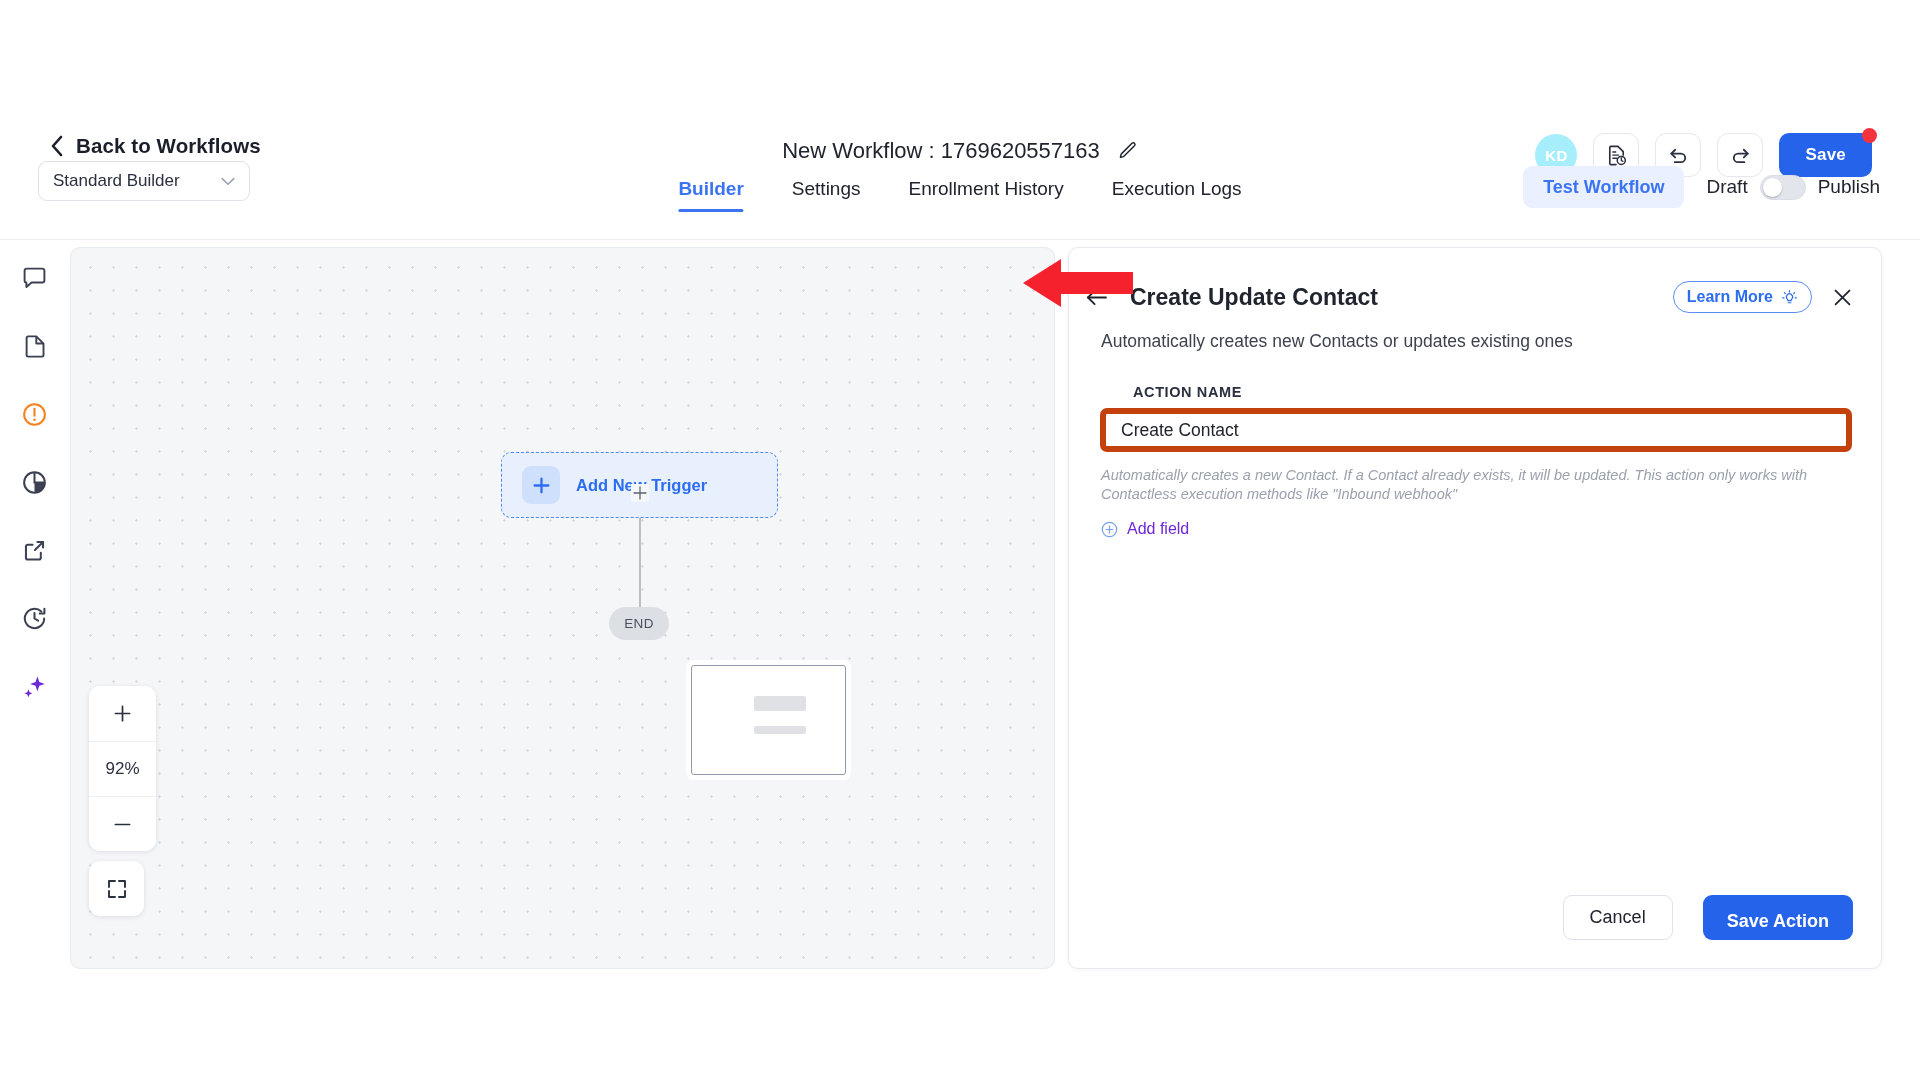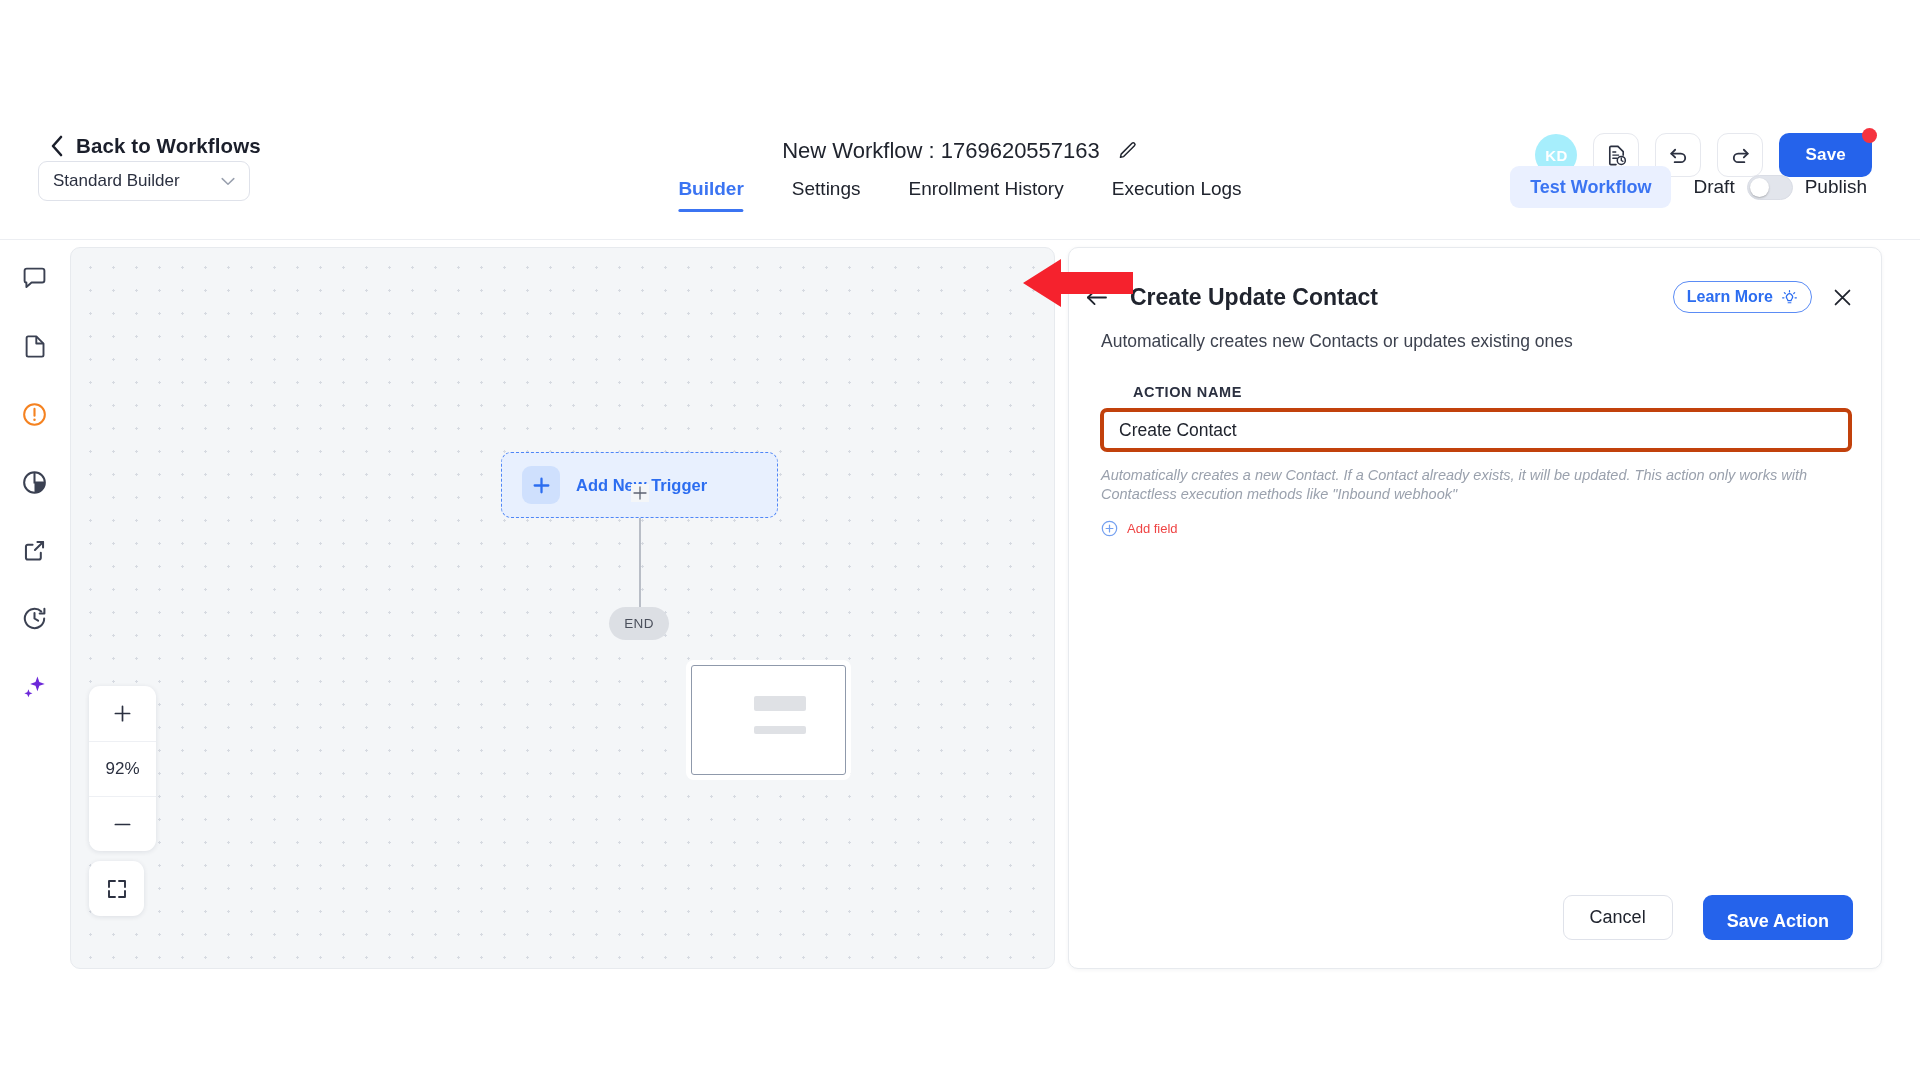--- a/index.html
+++ b/index.html
@@ -80,21 +80,21 @@
     font-size: 19px; color: #20242e; cursor: pointer; padding-bottom: 12px;
     position: relative; white-space: nowrap;
   }
   .tab.active { color: #3b74f2; font-weight: 600; }
   .tab.active::after {
     content: ""; position: absolute; left: 0; right: 0; bottom: 0;
     height: 3px; background: #3b74f2; border-radius: 2px;
   }
 
   .right-controls {
-    position: absolute; right: 53px; top: -12px;
+    position: absolute; right: 40px; top: -12px;
     display: flex; align-items: center; gap: 22px;
   }
   .test-wf {
     background: #eaf0ff; color: #3b74f2; border: none; border-radius: 9px;
     height: 42px; padding: 0 20px; font-size: 18px; font-weight: 700;
     font-family: inherit; cursor: pointer; white-space: nowrap;
   }
   .toggle-group { display: flex; align-items: center; gap: 12px; }
   .toggle-label { font-size: 19px; color: #20242e; }
   .toggle {
@@ -211,34 +211,34 @@
   .panel-sub {
     position: absolute; left: 32px; top: 83px;
     font-size: 17.5px; color: #3d424f;
   }
   .field-label {
     position: absolute; left: 32px; top: 136px;
     font-size: 14.5px; font-weight: 700; color: #2b3040; letter-spacing: .6px; margin-left: 32px;
   }
   .action-input {
     position: absolute; left: 31px; top: 160px; width: 752px; height: 44px;
-    border: 4px solid #c2410c; border-radius: 7px; background: #fff;
+    border: 6px solid #c2410c; border-radius: 7px; background: #fff;
     font-size: 17.5px; color: #20242e; padding: 0 15px;
     font-family: inherit;
   }
   .help-text {
     position: absolute; left: 32px; top: 218px; width: 740px;
     font-size: 14.5px; font-style: italic; color: #9aa1ad; line-height: 1.32;
   }
   .add-field {
     position: absolute; left: 32px; top: 272px;
     display: flex; align-items: center; gap: 9px; cursor: pointer;
   }
   .plus-circle { width: 17px; height: 17px; color: #74a0f0; display:block; }
-  .add-field-text { font-size: 13px; color: #ef4444; font-weight: 400; }
+  .add-field-text { font-size: 16px; color: #6d28d9; font-weight: 400; }
 
   .arrow-annot {
     position: absolute; left: 1023px; top: 258px;
     width: 110px; height: 50px; color: #f5222d; display: block;
   }
 
   .panel-footer {
     position: absolute; right: 28px; bottom: 28px;
     display: flex; align-items: center; gap: 30px;
   }

